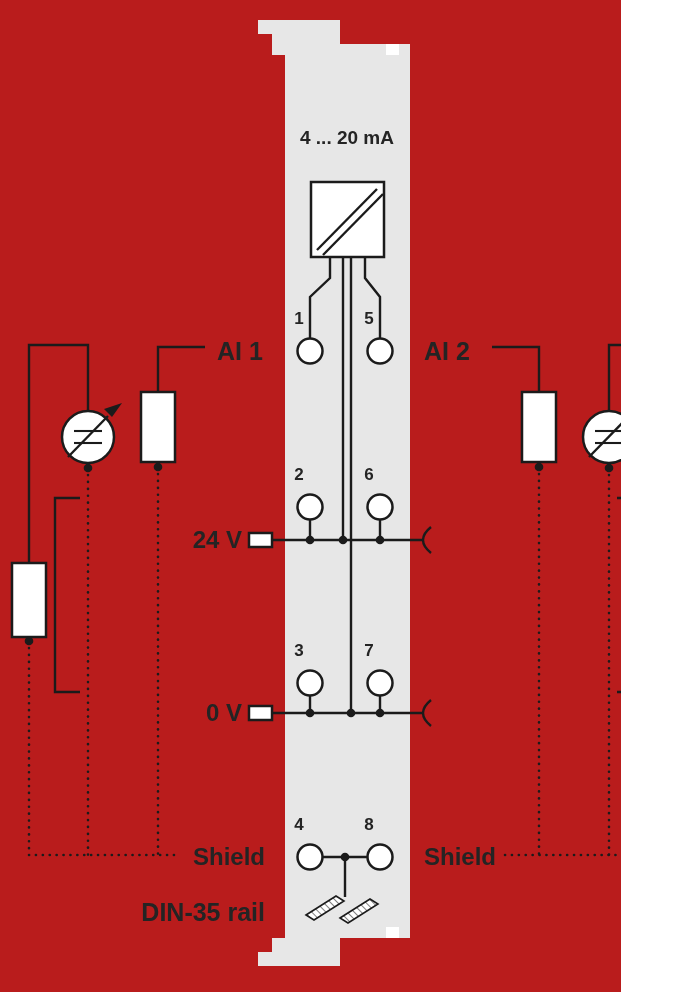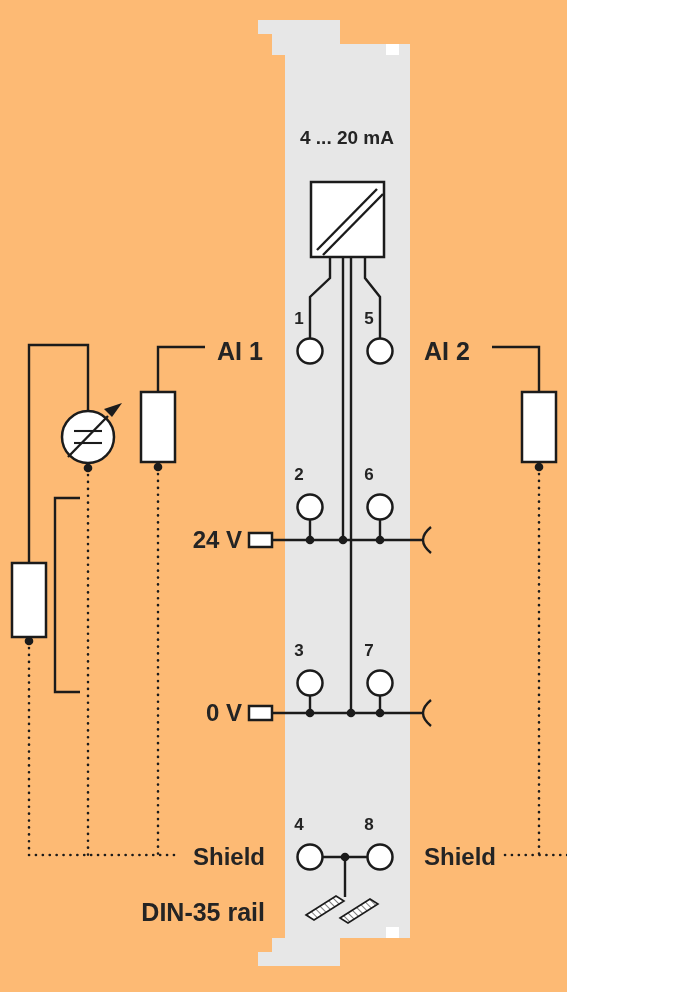--- a/index.html
+++ b/index.html
@@ -1,16 +1,16 @@
 <!DOCTYPE html>
 <html><head>
 <meta charset="utf-8">
 <style>
   html,body{margin:0;padding:0;background:#ffffff;}
-  .canvas{position:relative;width:567px;height:992px;background:#fdba74;overflow:hidden;}
+  .canvas{position:relative;width:621px;height:992px;background:#b91c1c;overflow:hidden;}
   svg text{font-family:"Liberation Sans","DejaVu Sans",sans-serif;font-weight:bold;fill:#242424;}
   .wire{stroke:#1b1b1b;stroke-width:2.4;fill:none;stroke-linejoin:miter;}
   .thin{stroke:#1b1b1b;stroke-width:2.1;fill:none;}
   .dotted{stroke:#1b1b1b;stroke-width:2.6;fill:none;stroke-dasharray:0.1 6.8;stroke-linecap:round;}
   .sym{fill:#ffffff;stroke:#1b1b1b;stroke-width:2.5;}
   .dot{fill:#1b1b1b;stroke:none;}
   .head{fill:#1b1b1b;stroke:none;}
   .t17{font-size:17px;}
   .t19{font-size:19px;}
   .t24{font-size:24px;}

